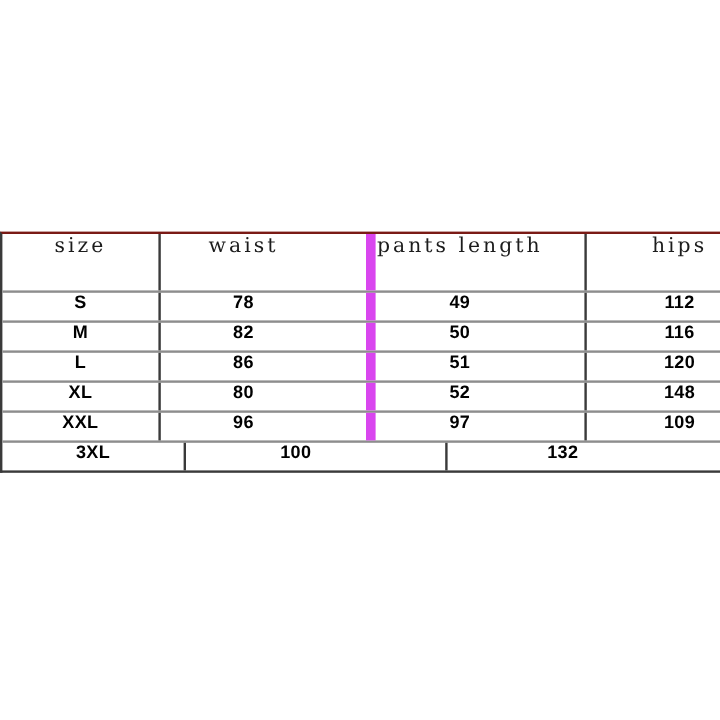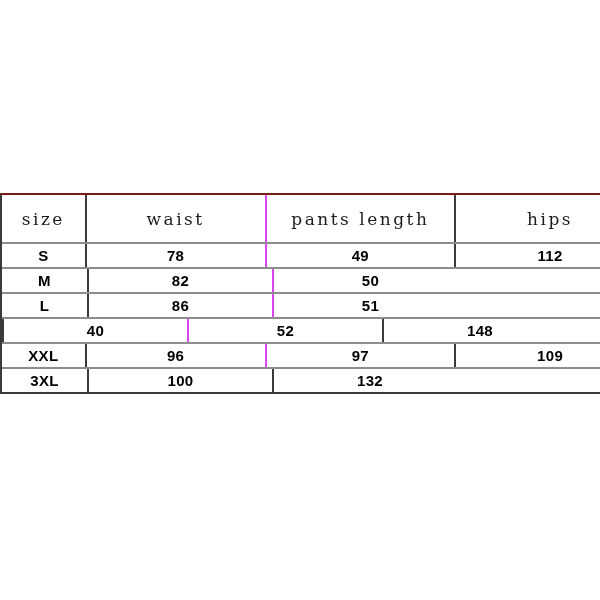--- a/index.html
+++ b/index.html
@@ -40,30 +40,30 @@
     height: 25px;
     border-top: 2px solid #8d8d8d;
   }
   .data-row:first-of-type {
     border-top: 2px solid #8d8d8d;
   }
 
   .cell {
     box-sizing: border-box;
     display: flex;
-    align-items: center;
     justify-content: center;
     overflow: hidden;
     white-space: nowrap;
+    margin-left: 33px;
   }
 
   
   .col-size   { width: 85px; }
   .col-waist  { width: 185px; border-left: 2px solid #3a3a3a; }
-  .col-length { width: 195px; border-left: 2px solid #d946ef; }
+  .col-length { width: 195px; border-left: 8px solid #d946ef; }
   .col-hips   { width: 150px; border-left: 2px solid #3a3a3a; }
 
   
   .col-hips .cell-inner {
     position: relative;
     left: 22px;
   }
 
   .header-row .cell {
     font-family: "DejaVu Serif", "Liberation Serif", serif;
@@ -119,37 +119,46 @@
   <div class="row data-row">
     <div class="cell col-size">
       <span class="cell-inner">M</span>
     </div>
     <div class="cell col-waist">
       <span class="cell-inner">82</span>
     </div>
     <div class="cell col-length">
       <span class="cell-inner">50</span>
     </div>
+    <div class="cell col-hips">
+      <span class="cell-inner">116</span>
+    </div>
   </div>
 
   <div class="row data-row">
     <div class="cell col-size">
       <span class="cell-inner">L</span>
     </div>
     <div class="cell col-waist">
       <span class="cell-inner">86</span>
     </div>
     <div class="cell col-length">
       <span class="cell-inner">51</span>
     </div>
+    <div class="cell col-hips">
+      <span class="cell-inner">120</span>
+    </div>
   </div>
 
   <div class="row data-row">
+    <div class="cell col-size">
+      <span class="cell-inner">XL</span>
+    </div>
     <div class="cell col-waist">
-      <span class="cell-inner">40</span>
+      <span class="cell-inner">80</span>
     </div>
     <div class="cell col-length">
       <span class="cell-inner">52</span>
     </div>
     <div class="cell col-hips">
       <span class="cell-inner">148</span>
     </div>
   </div>
 
   <div class="row data-row">

